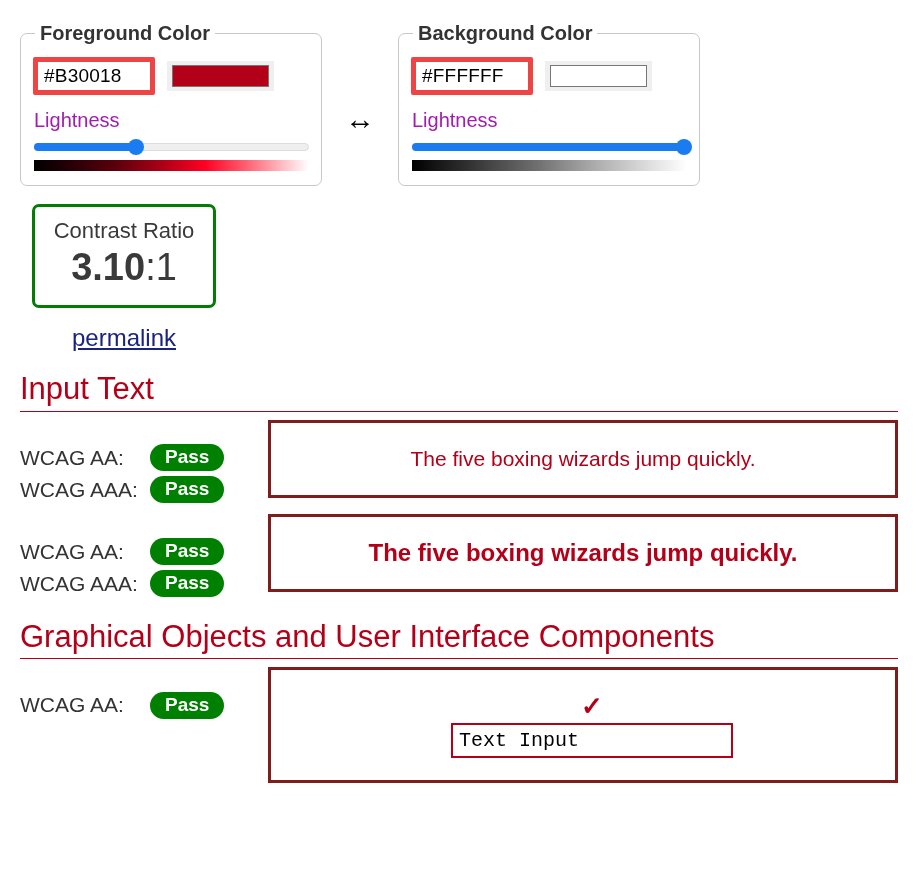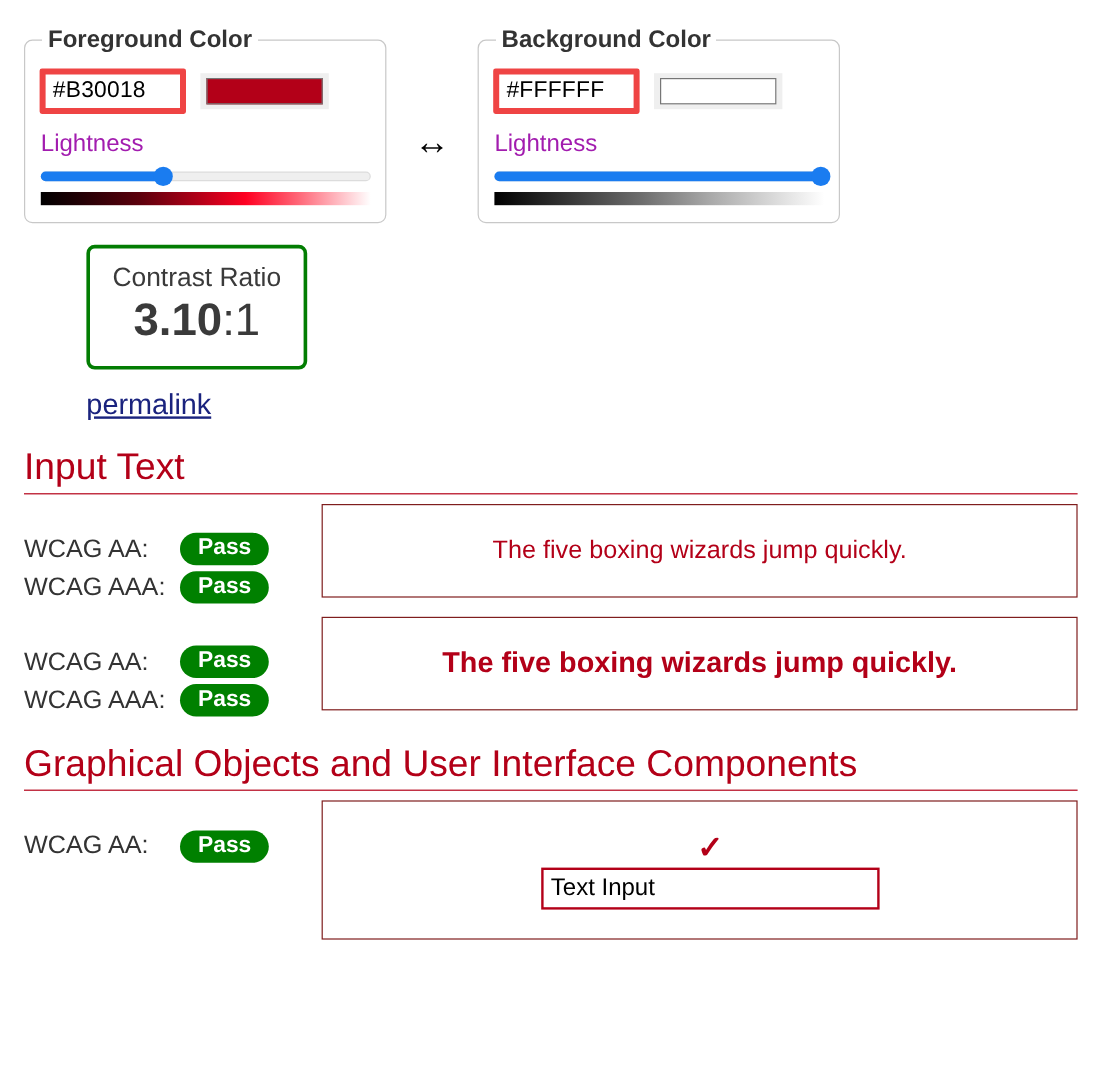--- a/index.html
+++ b/index.html
@@ -131,21 +131,20 @@
   .ratio-area {
     padding: 18px 0 0 32px;
   }
   .ratio-box {
     width: 184px;
     box-sizing: border-box;
     border: 3px solid #027d02;
     border-radius: 7px;
     text-align: center;
     padding: 12px 4px 16px 4px;
-    margin-left: 40px;
   }
   .ratio-title {
     font-size: 22px;
     color: #3a3a3a;
     line-height: 1.1;
   }
   .ratio-value {
     font-size: 38px;
     color: #3a3a3a;
     margin-top: 4px;
@@ -202,21 +201,21 @@
     background: #008000;
     color: #ffffff;
     font-size: 19px;
     font-weight: bold;
     border-radius: 14px;
     padding: 2px 15px 3px 15px;
     line-height: 1.15;
   }
   .sample-box {
     flex: 1;
-    border: 1px solid #7f1d1d;
+    border: 3px solid #7f1d1d;
     background: #ffffff;
     box-sizing: border-box;
     display: flex;
     align-items: center;
     justify-content: center;
   }
   .sample-normal {
     height: 78px;
     font-size: 21px;
   }
@@ -238,21 +237,21 @@
   .check-mark {
     font-size: 26px;
     line-height: 1;
     text-align: center;
     margin-bottom: 4px;
     font-weight: bold;
   }
   .demo-input {
     width: 282px;
     box-sizing: border-box;
-    font-family: Liberation Sans, sans-serif;
+    font-family: Liberation Mono, monospace;
     font-size: 20px;
     padding: 4px 6px;
     background: #ffffff;
     color: #000000;
     border-radius: 0;
   }
 </style>
 </head>
 <body>
 

